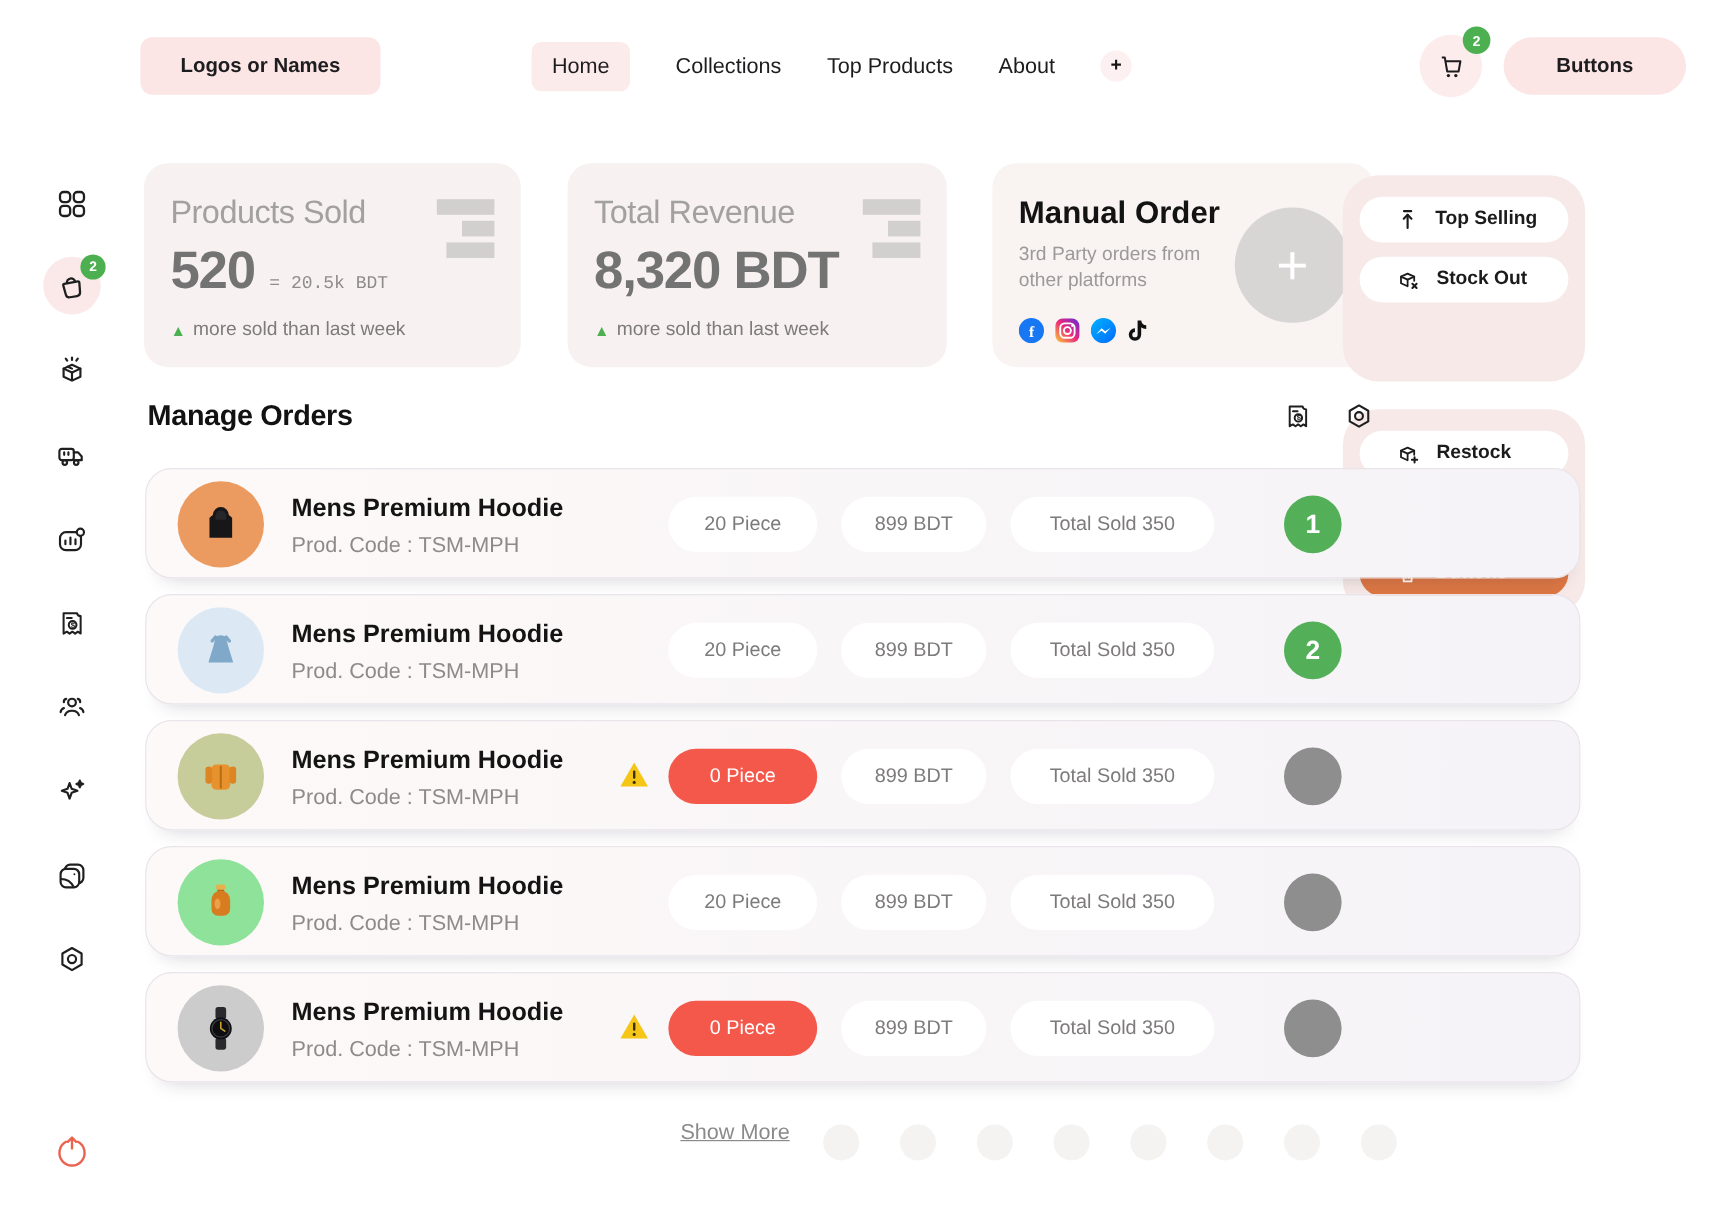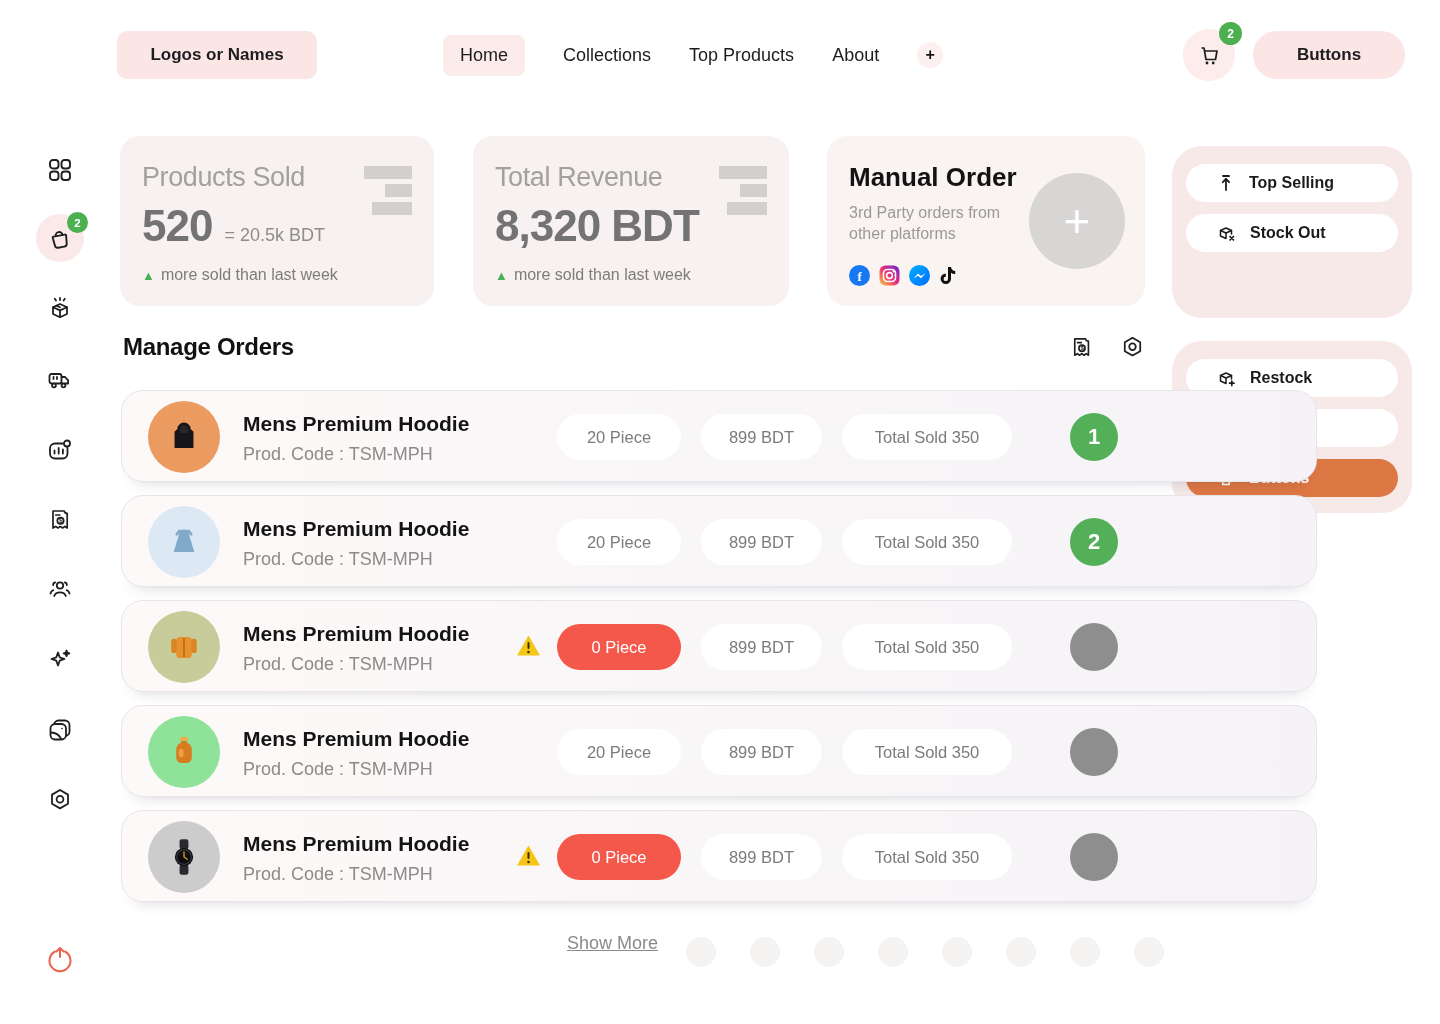--- a/index.html
+++ b/index.html
@@ -67,39 +67,39 @@
 
   
   .card { position:absolute; top:136px; height:170px; border-radius:20px;
           background:#f8f1f1; padding:26px 22px; }
   .card1 { left:120px; width:314px; }
   .card2 { left:473px; width:316px; }
   .card3 { left:827px; width:318px; background:#f9f3f2; }
   .card-title { font-size:27px; font-weight:500; color:#a3a0a0; letter-spacing:-0.4px; }
   .card-valrow { display:flex; align-items:baseline; gap:12px; margin-top:8px; }
   .card-value { font-size:44px; font-weight:650; color:#737373; letter-spacing:-1px; }
-  .card-equiv { font-size:18px; color:#8f8c8c; }
+  .card-equiv { font-size:15px; color:#8f8c8c;font-family:Liberation Mono, monospace; }
   .card-trend { position:absolute; left:22px; bottom:22px; font-size:16px; color:#7e7b7b;
                 display:flex; align-items:center; gap:6px; }
   .trend-tri { color:#4caf50; font-size:13px; }
   .deco-bars { position:absolute; top:30px; right:22px; width:48px; }
   .deco-bars div { height:13px; background:#d2cfcf; margin-bottom:5px; margin-left:auto; }
   .deco-bars .b1 { width:48px; } .deco-bars .b2 { width:27px; } .deco-bars .b3 { width:40px; }
 
   .mo-title { font-size:26px; font-weight:700; color:#131313; }
   .mo-sub { font-size:16px; color:#9c9999; line-height:1.32; width:160px; margin-top:9px; }
   .socials { position:absolute; left:22px; bottom:20px; display:flex; gap:9px; align-items:center; }
   .mo-plus {
     position:absolute; right:20px; top:37px; width:96px; height:96px; border-radius:50%;
     background:#d8d5d5; color:#fff; font-size:46px; font-weight:400;
     display:flex; align-items:center; justify-content:center; cursor:pointer;
   }
 
   
-  .panel { position:absolute; left:1172px; width:240px; height:172px;
+  .panel { position:absolute; left:1119px; width:202px; height:172px;
            border-radius:30px; background:#f6e9e7; padding:18px 14px; }
   .panel1 { top:146px; } .panel2 { top:341px; }
   .pill-btn {
     height:38px; border-radius:19px; background:#fff; margin-bottom:12px;
     display:flex; align-items:center; gap:13px; padding-left:30px;
     font-size:16px; font-weight:700; color:#1b1b1b; cursor:pointer;
   }
   .pill-btn.delete { background:#dd7743; color:#fff; }
 
   

